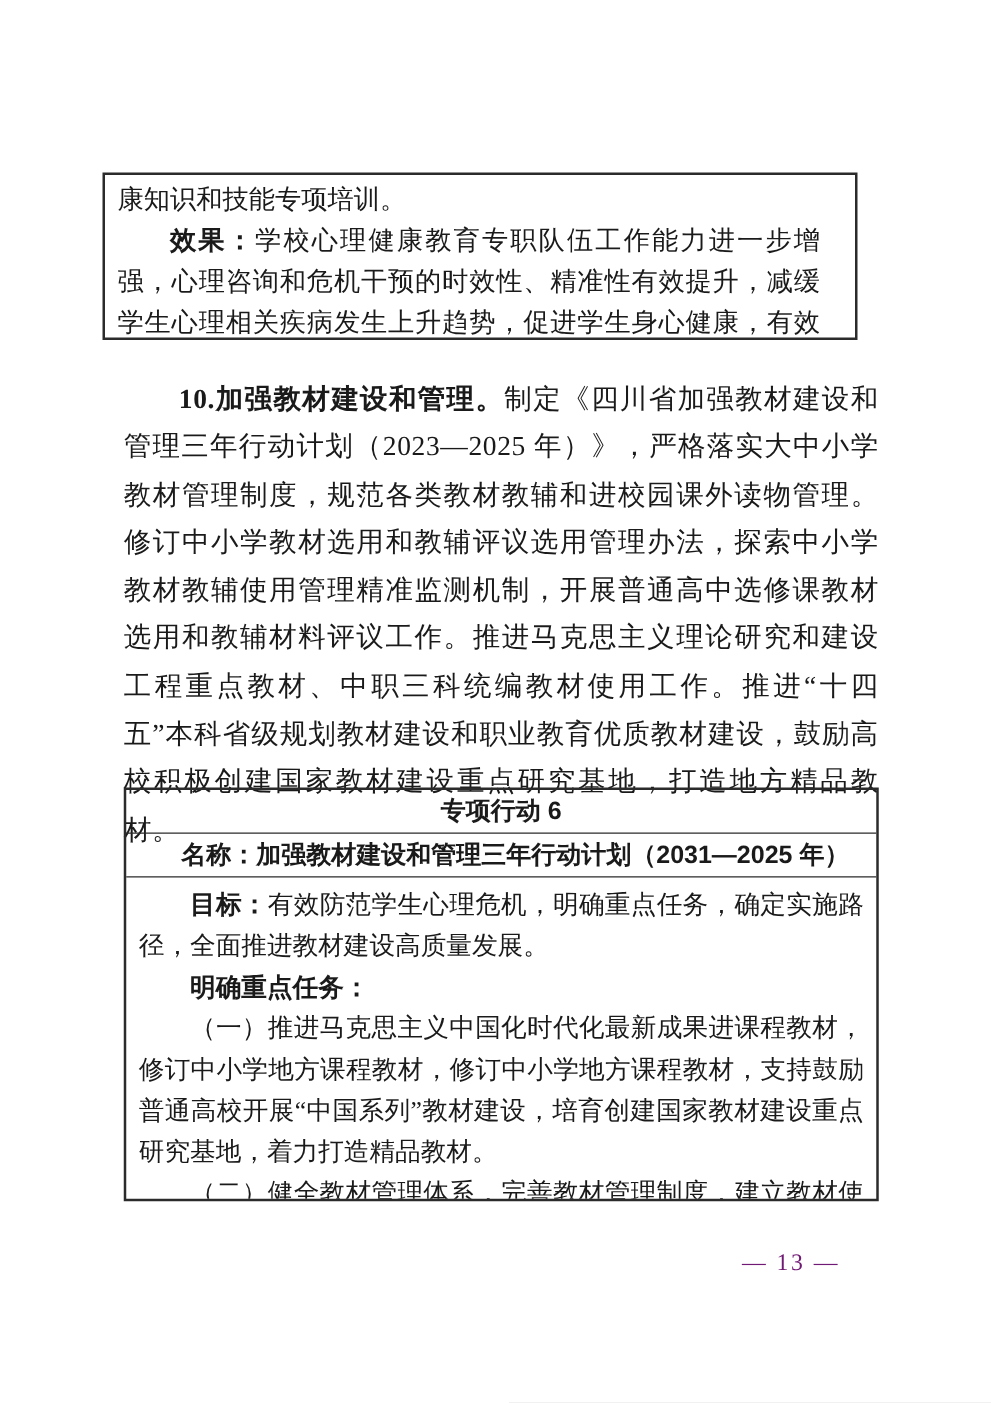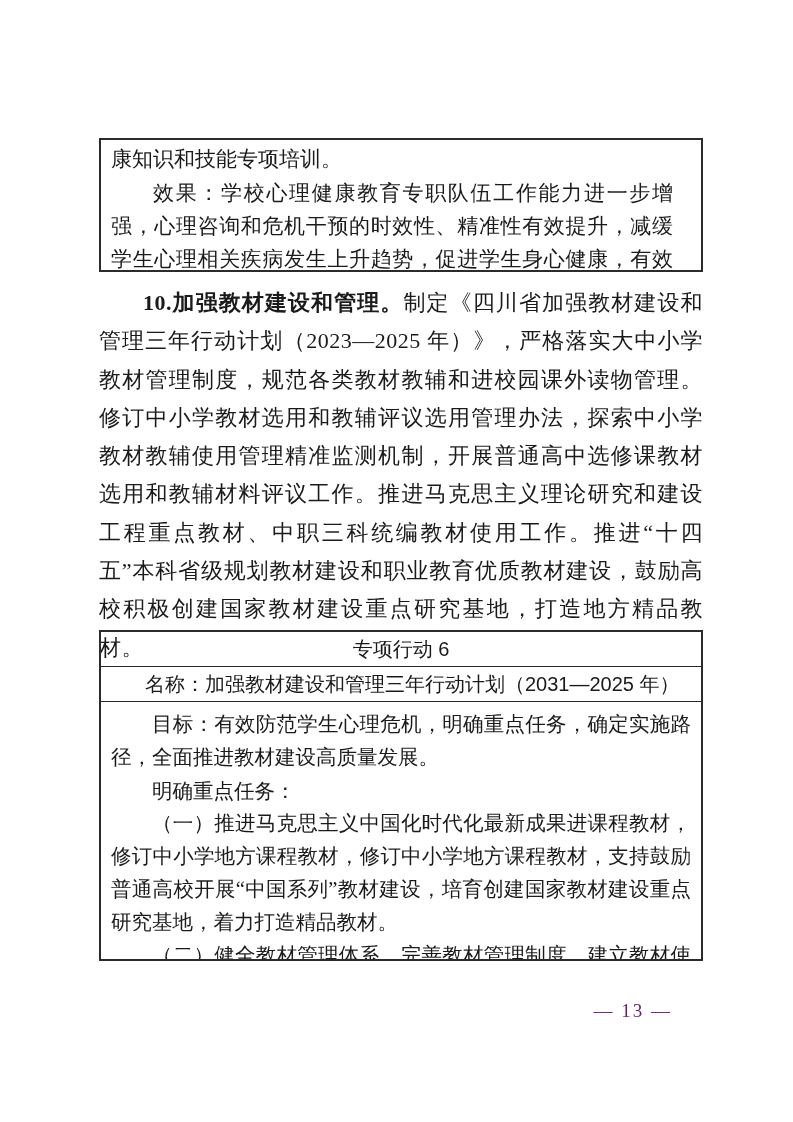--- a/index.html
+++ b/index.html
@@ -10,41 +10,41 @@
     height: 1122px;
     background: #ffffff;
     margin: 0 auto;
     font-family: "Liberation Serif", "DejaVu Serif", serif;
     color: #1a1a1a;
     overflow: hidden;
   }
   
   .effect-box {
     position: absolute;
-    left: 99px;
+    left: 82px;
     top: 138px;
     width: 604px;
     height: 134px;
     border: 2px solid #2b2b2b;
     padding: 3px 28px 0 10px;
     font-size: 21px;
     line-height: 33px;
     text-align: justify;
     overflow: hidden;
   }
   .effect-box p.indent { text-indent: 2em; }
   .bold-sans {
     font-family: "Liberation Sans", "DejaVu Sans", sans-serif;
-    font-weight: normal;
+    font-weight: bold;
   }
   
   .main-paragraph {
     position: absolute;
     left: 99px;
-    top: 284px;
+    top: 300px;
     width: 604px;
     font-size: 22px;
     line-height: 38.3px;
     text-align: justify;
     text-indent: 2em;
     letter-spacing: 0.5px;
   }
   .main-paragraph .lead { font-weight: bold; }
   
   .action-table {

